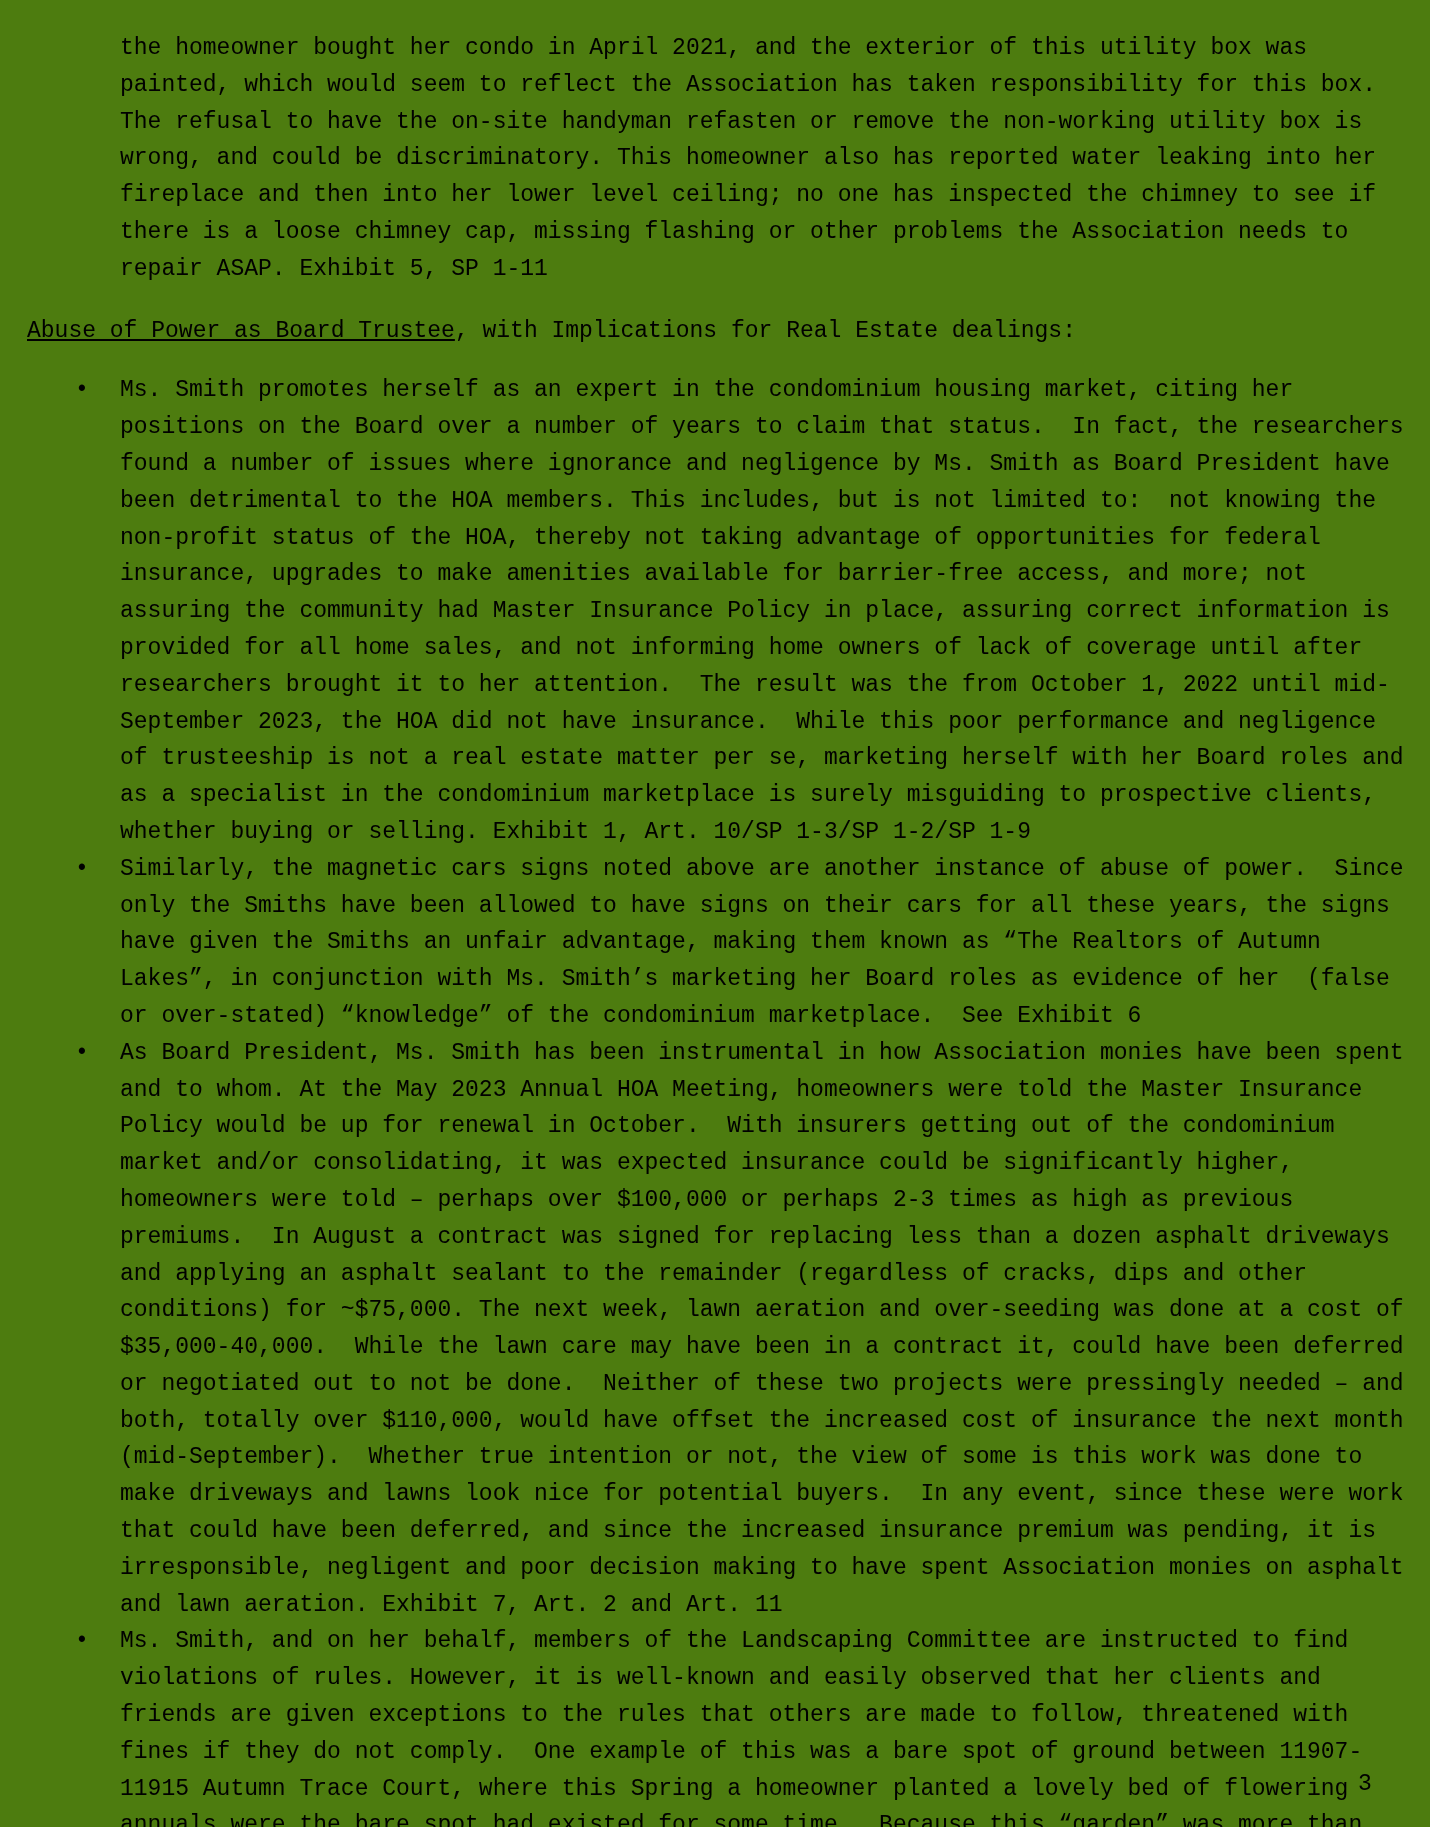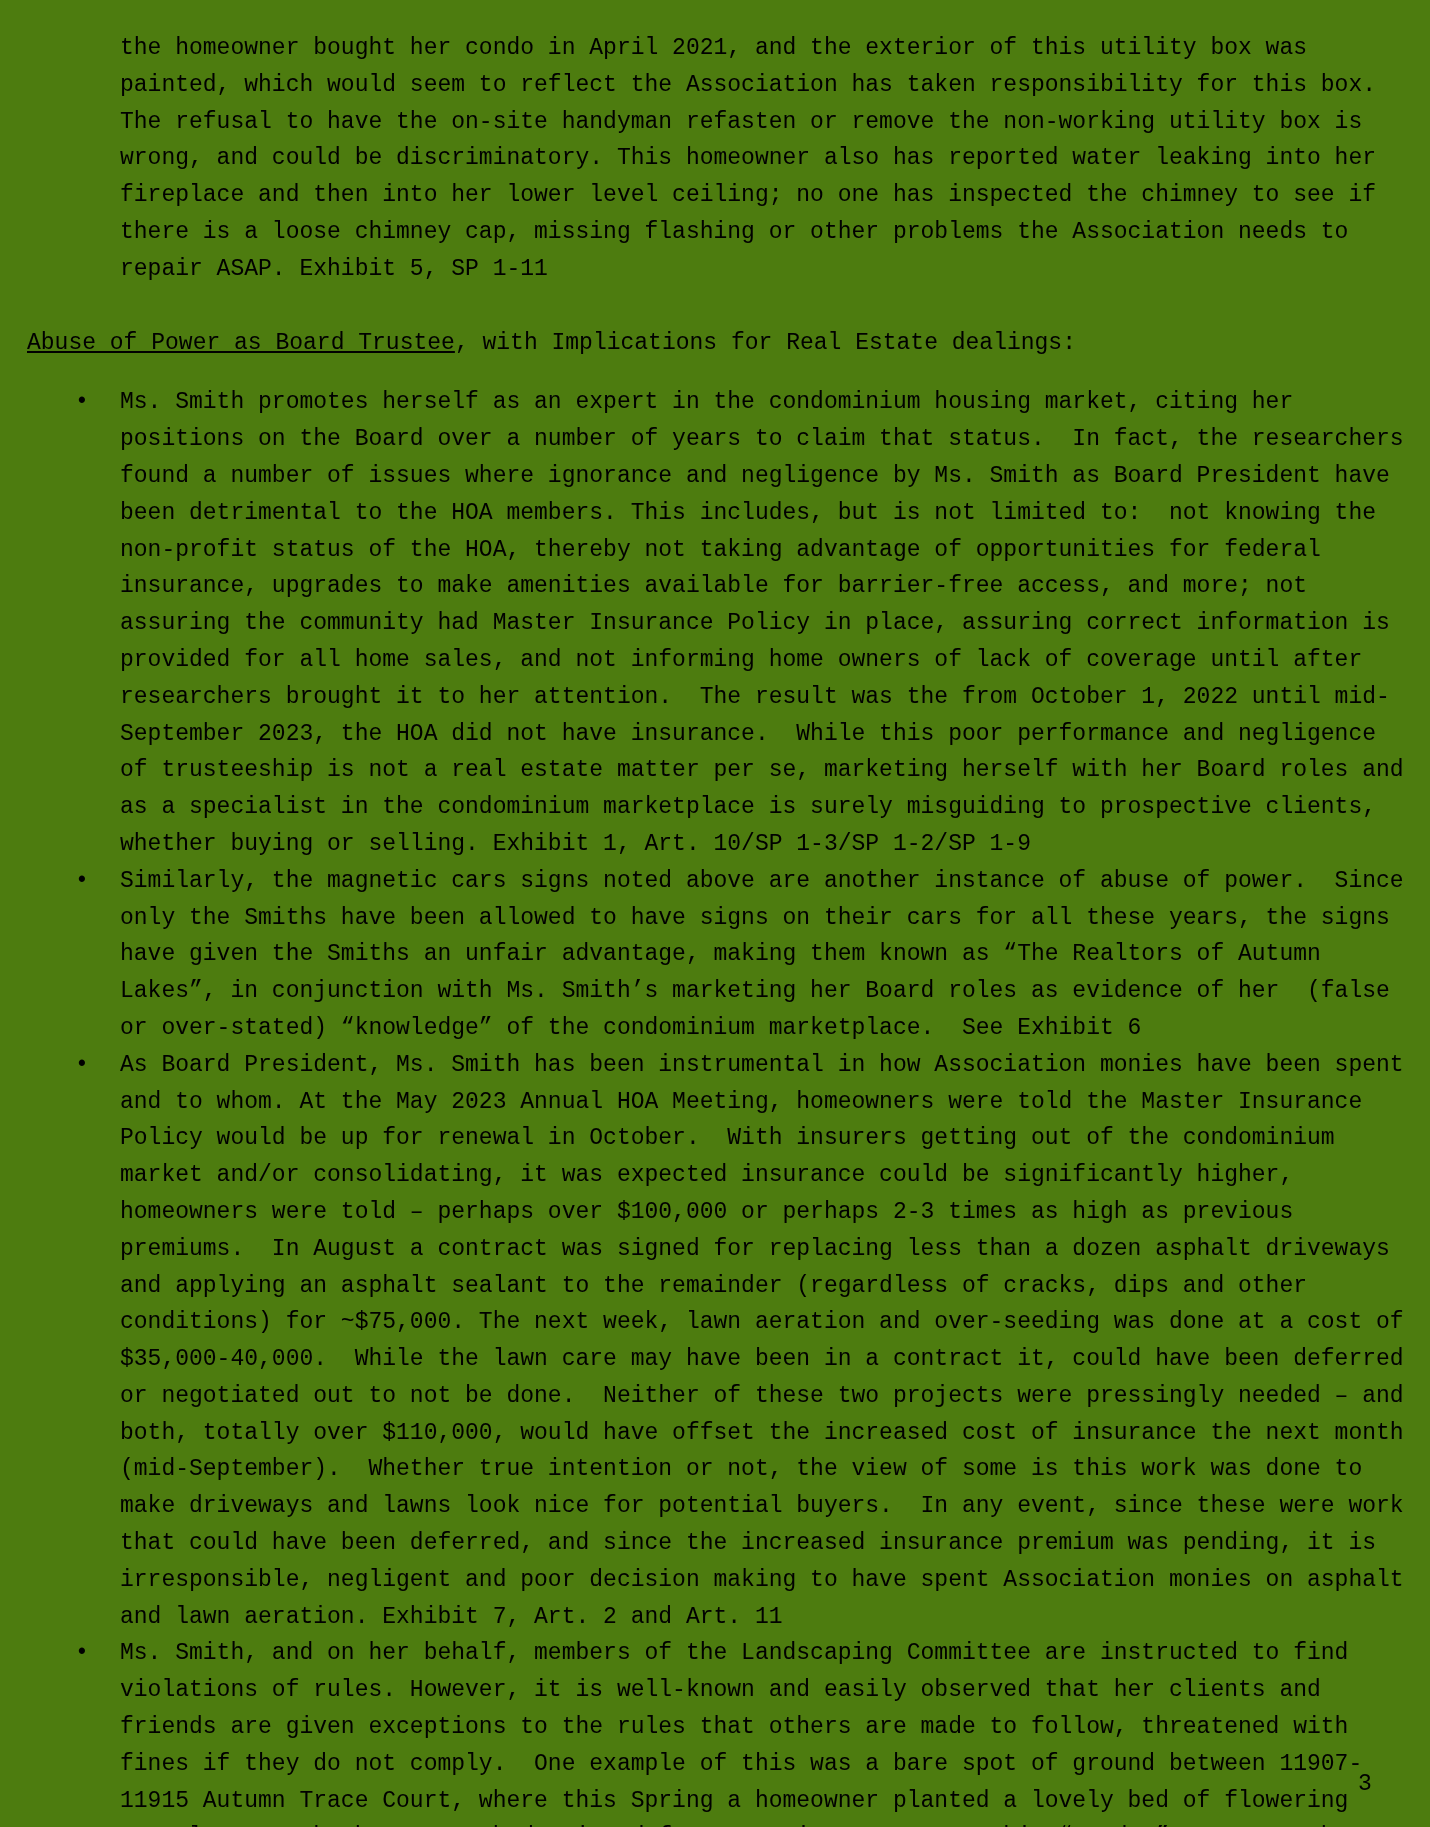--- a/index.html
+++ b/index.html
@@ -20,21 +20,21 @@
   }
   .doc {
     padding: 30px 25px 0 27px;
   }
   .para-cont {
     margin: 0 0 0 93px;
     width: 1285px;
     white-space: pre-wrap;
   }
   .heading {
-    margin-top: 37px;
+    margin-top: 25px;
     width: 1378px;
     white-space: pre-wrap;
   }
   .heading .underlined {
     text-decoration: underline;
   }
   ul.bullets {
     list-style: none;
     margin: 14px 0 0 0;
     padding: 0 0 0 93px;

